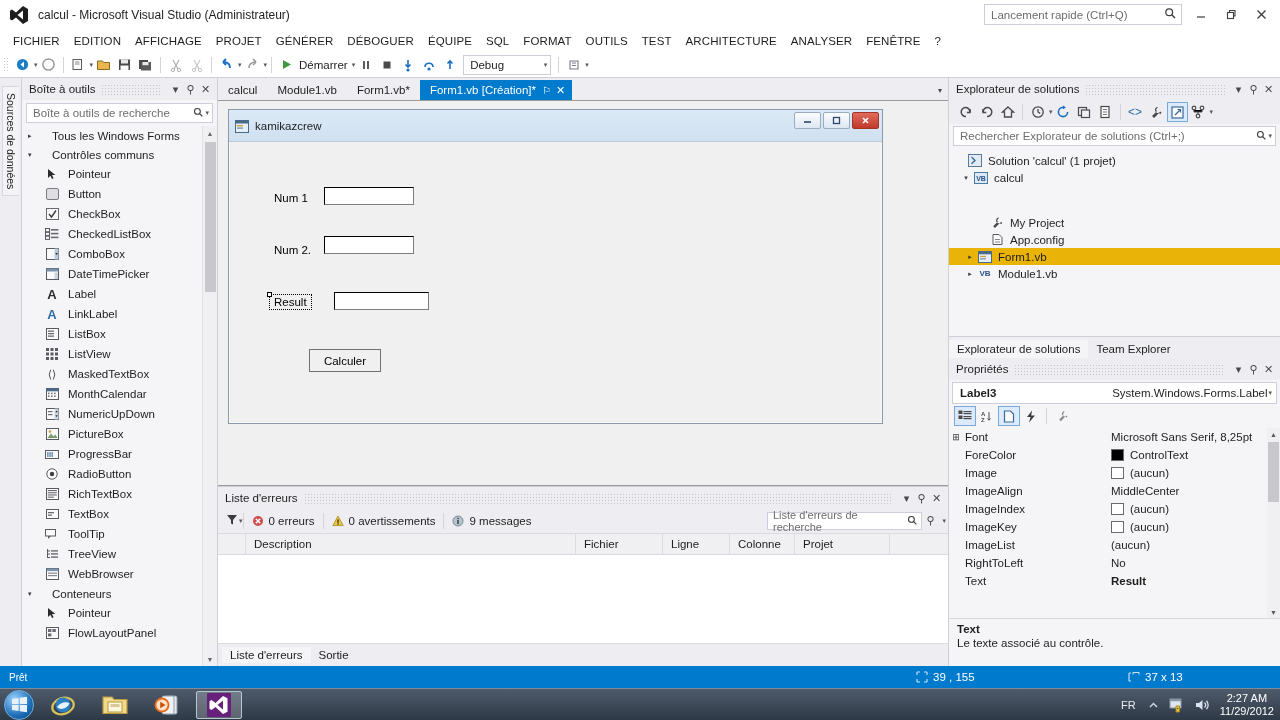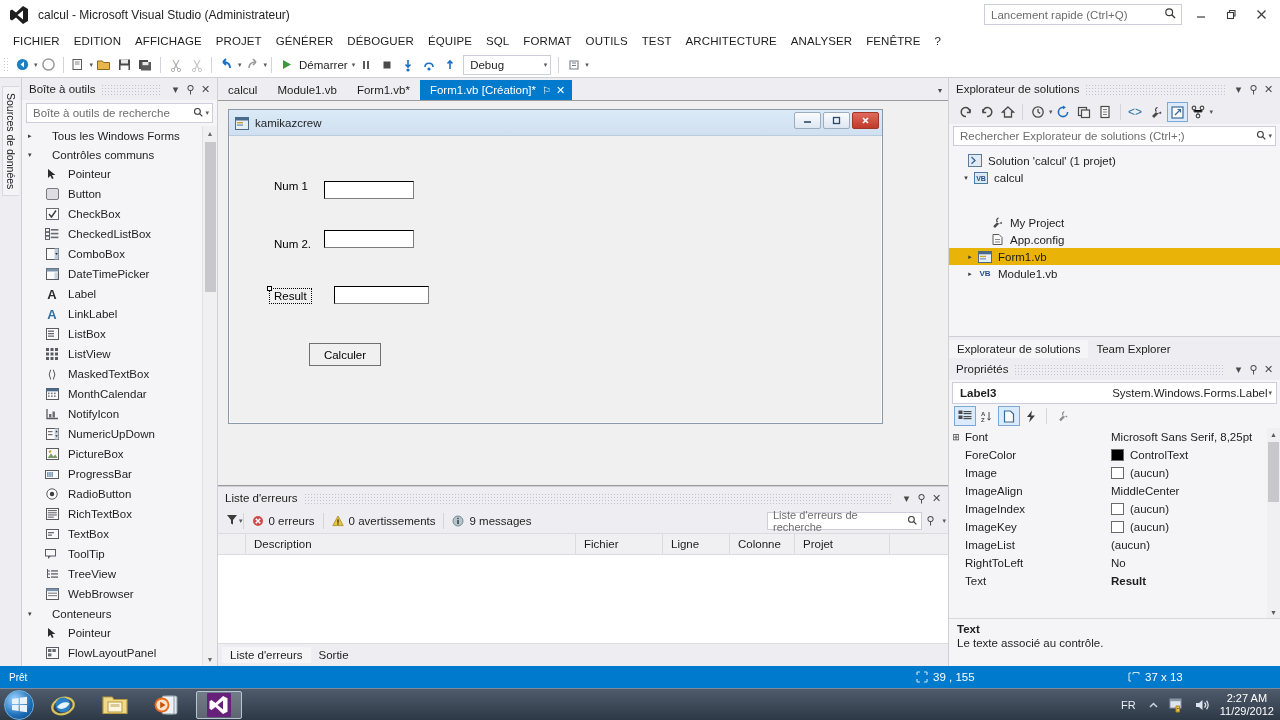--- a/index.html
+++ b/index.html
@@ -152,21 +152,21 @@
     flex: 1; background: #f0f0f0; border: 1px solid #9a9a9a; border-left: none; border-right: none;
     position: relative; overflow: hidden; min-height: 0;
   }
   
   .winform {
     position: absolute; left: 10px; top: 8px; width: 655px; height: 315px;
     background: #f0f0f0; border: 1px solid #8a9aab;
     box-shadow: 0 0 0 1px rgba(255,255,255,0.6) inset;
   }
   .wf-title {
-    height: 26px; background: linear-gradient(#dceaf7, #cfe0f1);
+    height: 32px; background: linear-gradient(#dceaf7, #cfe0f1);
     border-bottom: 1px solid #b9cbdd; display: flex; align-items: center; padding-left: 6px;
     position: relative;
   }
   .wf-ico { width: 14px; height: 13px; margin-right: 6px; }
   .wf-name { font-size: 11.5px; color: #1e1e1e; }
   .wf-btns { position: absolute; right: 3px; top: 2px; display: flex; gap: 2px; }
   .wf-btn {
     width: 27px; height: 17px; border: 1px solid #9aacbd; border-radius: 2px;
     background: linear-gradient(#fbfcfe, #dde7f2);
     display: flex; align-items: center; justify-content: center;
@@ -643,30 +643,20 @@
                   <rect x="5" y="7.4" width="1.6" height="1.6"></rect>
                   <rect x="8" y="7.4" width="1.6" height="1.6"></rect>
                 </g>
               </svg>
           </span>
           <span>MonthCalendar</span>
         </div>
         <div class="tbx-item">
           <span class="tbx-ico">
             <svg width="13" height="12" viewBox="0 0 13 12">
-                <path d="M1 1 L1 10.5 L12 10.5" stroke="#5a5a62" stroke-width="1.3" fill="none"></path>
-                <rect x="3" y="6" width="2.4" height="3.5" fill="#6a6a72"></rect>
-                <rect x="6.5" y="3.5" width="2.4" height="6" fill="#6a6a72"></rect>
-              </svg>
-          </span>
-          <span>NotifyIcon</span>
-        </div>
-        <div class="tbx-item">
-          <span class="tbx-ico">
-            <svg width="13" height="12" viewBox="0 0 13 12">
                 <rect x="0.5" y="0.5" width="12" height="11" fill="#fafafa" stroke="#5a5a62"></rect>
                 <rect x="8.6" y="0.5" width="3.9" height="11" fill="#c8d4e0"></rect>
                 <path d="M9.3 4.3 L11.8 4.3 L10.55 2.6 Z M9.3 7.2 L11.8 7.2 L10.55 9 Z" fill="#2b2b2b"></path>
                 <rect x="2" y="3" width="4.5" height="1.2" fill="#6a6a72"></rect>
                 <rect x="2" y="6" width="4.5" height="1.2" fill="#6a6a72"></rect>
               </svg>
           </span>
           <span>NumericUpDown</span>
         </div>
         <div class="tbx-item">
@@ -840,21 +830,21 @@
               <div class="wf-btn close">
                 <svg width="13" height="11" viewBox="0 0 13 11">
                     <line x1="4" y1="3" x2="9" y2="8" stroke="#fff" stroke-width="1.6"></line>
                     <line x1="9" y1="3" x2="4" y2="8" stroke="#fff" stroke-width="1.6"></line>
                   </svg>
               </div>
             </div>
           </div>
           <div class="wf-body">
 
-            <div class="wf-label" style="left:45px; top:44px;">Num 1</div>
+            <div class="wf-label" style="left:45px; top:50px;">Num 1</div>
             <div class="wf-textbox" style="left:95px; top:45px; width:90px; height:18px;"></div>
 
             <div class="wf-label" style="left:45px; top:102px;">Num 2.</div>
             <div class="wf-textbox" style="left:95px; top:94px; width:90px; height:18px;"></div>
 
             <div class="wf-label selected" style="left:40px; top:152px;">
               <span class="sel-handle"></span>
               <span>Result</span>
             </div>
             <div class="wf-textbox" style="left:105px; top:150px; width:95px; height:18px;"></div>

